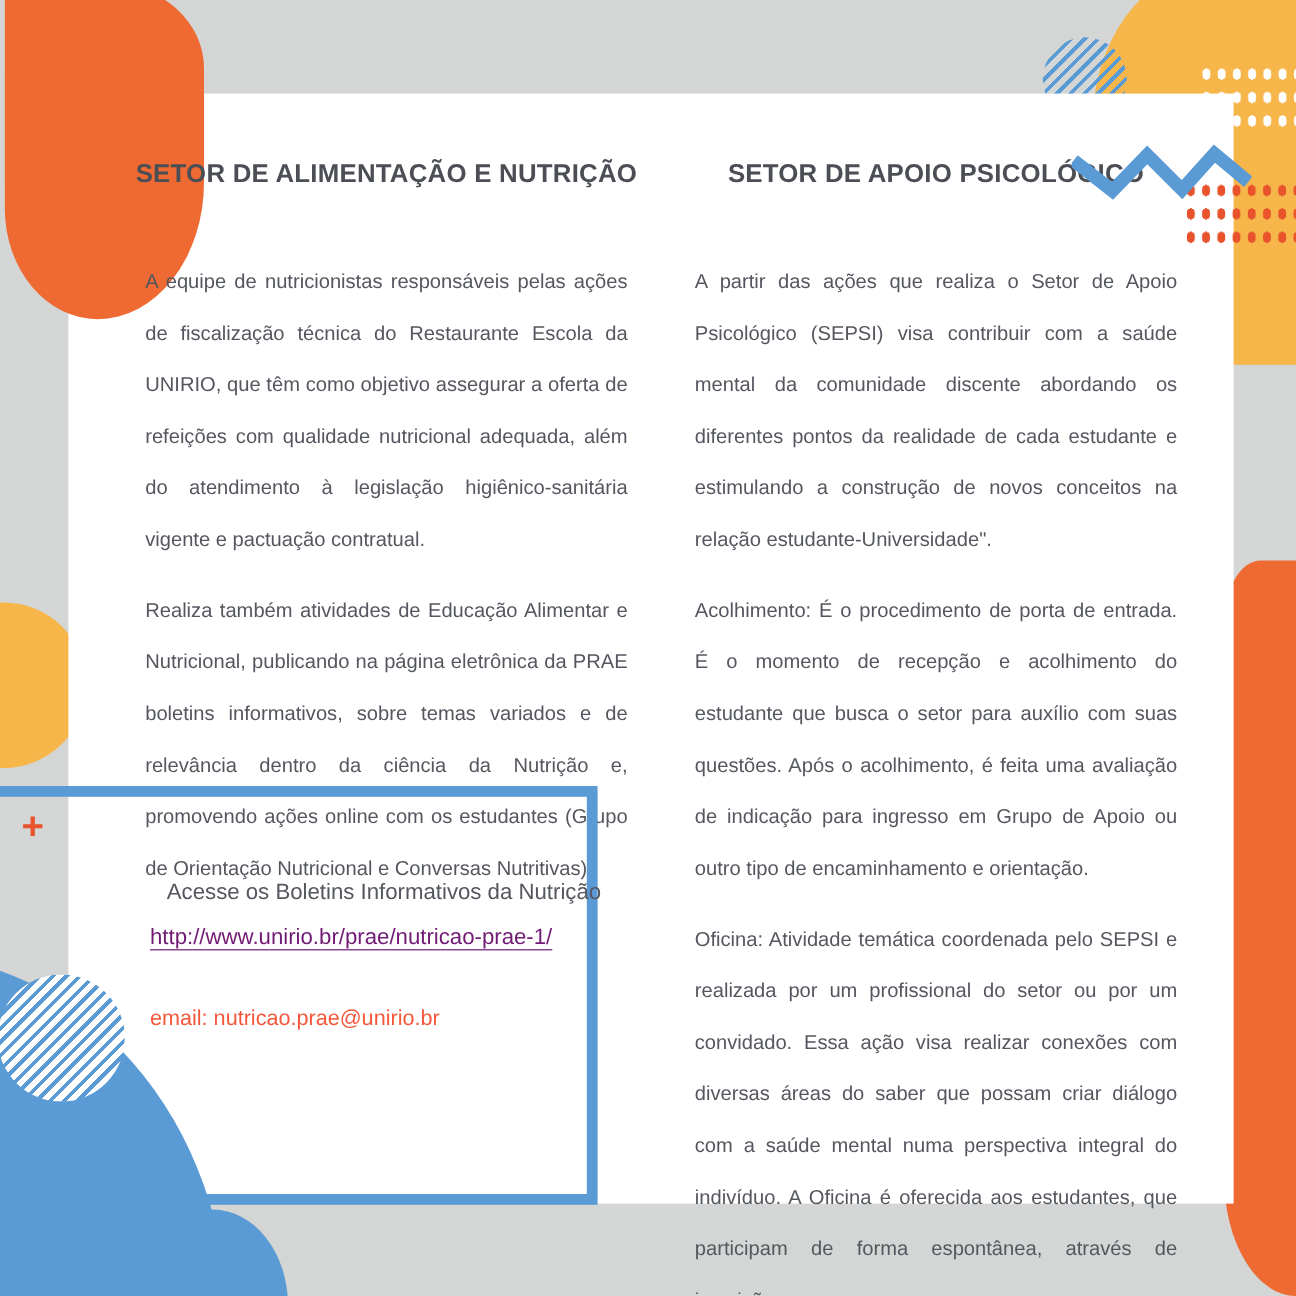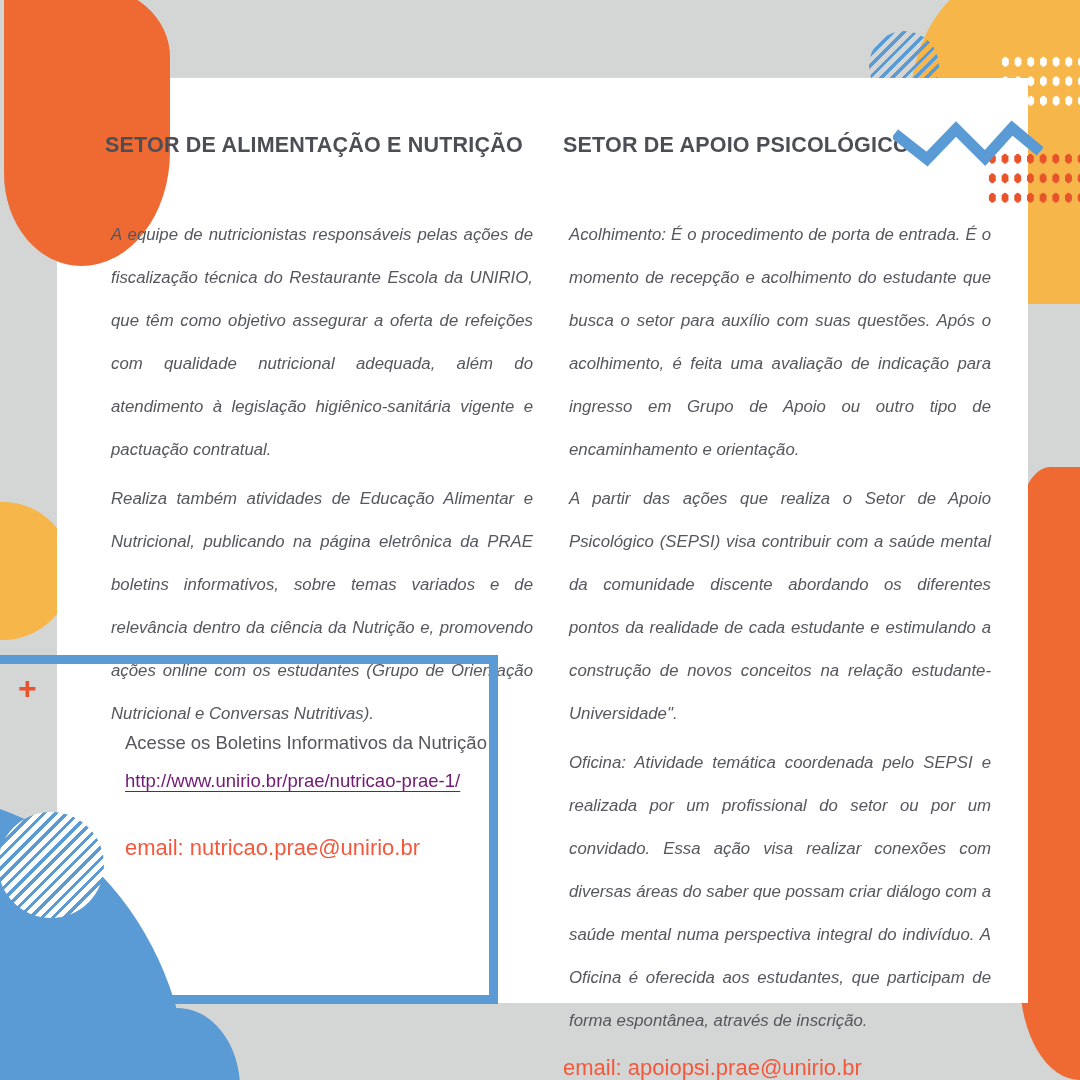--- a/index.html
+++ b/index.html
@@ -38,30 +38,30 @@
     background-size:12.7px 19.5px;}
   .zigzag{position:absolute;left:893px;top:118px;z-index:3;}
   .plus-mark{position:absolute;left:18px;top:672px;z-index:3;color:#e8532c;
     font-size:32px;font-weight:bold;line-height:32px;}
 
   
   .col{position:absolute;top:132px;width:434px;z-index:2;color:#55575f;}
   .col-left{left:105px;}
   .col-right{left:563px;}
   .section-heading{font-size:21.5px;font-weight:bold;color:#4c4e56;letter-spacing:0.2px;
-    line-height:26px;margin:0 0 55px 0;}
-  .body-par{font-size:16.8px;line-height:43px;text-align:justify;margin:6px;hyphens:auto;font-style:italic;}
-  .contact-line{font-size:22px;line-height:36px;color:#f4583c;}
+    line-height:26px;margin:0 0 55px 0;text-align:center;}
+  .body-par{font-size:16.8px;line-height:43px;text-align:justify;margin:16px;hyphens:auto;}
+  .contact-line{font-size:18px;line-height:36px;color:#f4583c;}
   .col .contact-line:first-of-type{margin-top:8px;}
 
   
   .info-box{position:absolute;left:-12px;top:655px;width:510px;height:349px;
     border:9px solid #5b9bd5;background:transparent;z-index:3;}
   .info-box-content{position:absolute;left:125px;top:724px;width:400px;z-index:4;}
-  .info-title{font-size:18.5px;line-height:38px;color:#55575f;}
+  .info-title{font-size:18.5px;line-height:38px;color:#55575f;margin-left:14px;}
   .info-link{display:block;font-size:18.5px;line-height:38px;color:#701a75;
     text-decoration:underline;text-underline-offset:4px;cursor:pointer;}
   .info-contact{margin-top:30px;}
 </style>
 </head>
 <body>
 
 <div id="canvas">
 
   <div class="blob-yellow-tr"></div>
@@ -92,20 +92,20 @@
   <div class="info-box-content">
     <div class="info-title">Acesse os Boletins Informativos da Nutrição</div>
     <a class="info-link">http://www.unirio.br/prae/nutricao-prae-1/</a>
     <div class="info-contact">
       <div class="contact-line">email: nutricao.prae@unirio.br</div>
     </div>
   </div>
 
   <div class="col col-right">
     <h2 class="section-heading">SETOR DE APOIO PSICOLÓGICO</h2>
+    <p class="body-par">A partir das ações que realiza o Setor de Apoio Psicológico (SEPSI) visa contribuir com a saúde mental da comunidade discente abordando os diferentes pontos da realidade de cada estudante e estimulando a construção de novos conceitos na relação estudante-Universidade".</p>
     <p class="body-par">Acolhimento: É o procedimento de porta de entrada. É o momento de recepção e acolhimento do estudante que busca o setor para auxílio com suas questões. Após o acolhimento, é feita uma avaliação de indicação para ingresso em Grupo de Apoio ou outro tipo de encaminhamento e orientação.</p>
-    <p class="body-par">A partir das ações que realiza o Setor de Apoio Psicológico (SEPSI) visa contribuir com a saúde mental da comunidade discente abordando os diferentes pontos da realidade de cada estudante e estimulando a construção de novos conceitos na relação estudante-Universidade".</p>
     <p class="body-par">Oficina: Atividade temática coordenada pelo SEPSI e realizada por um profissional do setor ou por um convidado. Essa ação visa realizar conexões com diversas áreas do saber que possam criar diálogo com a saúde mental numa perspectiva integral do indivíduo. A Oficina é oferecida aos estudantes, que participam de forma espontânea, através de inscrição.</p>
     <div class="contact-line">email: apoiopsi.prae@unirio.br</div>
     <div class="contact-line">(21) 2542-7589</div>
   </div>
 
 </div>
 
 </body></html>

